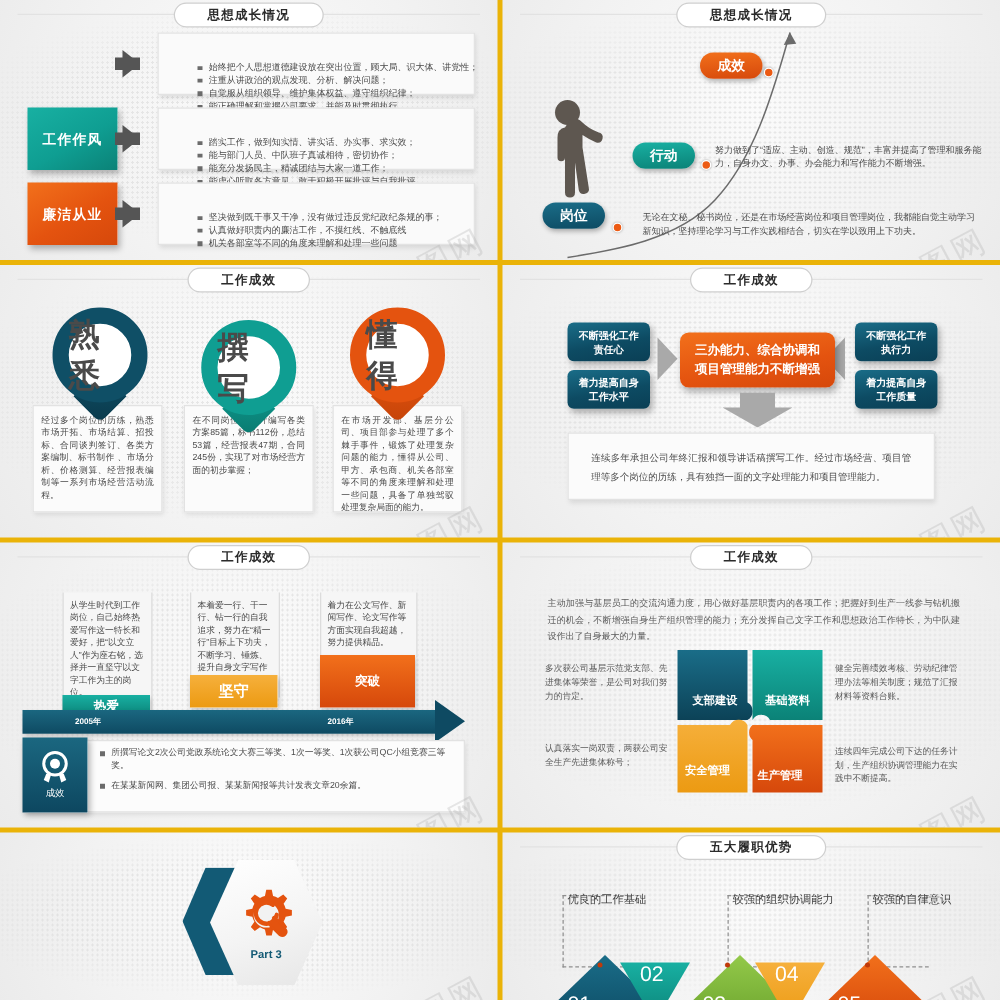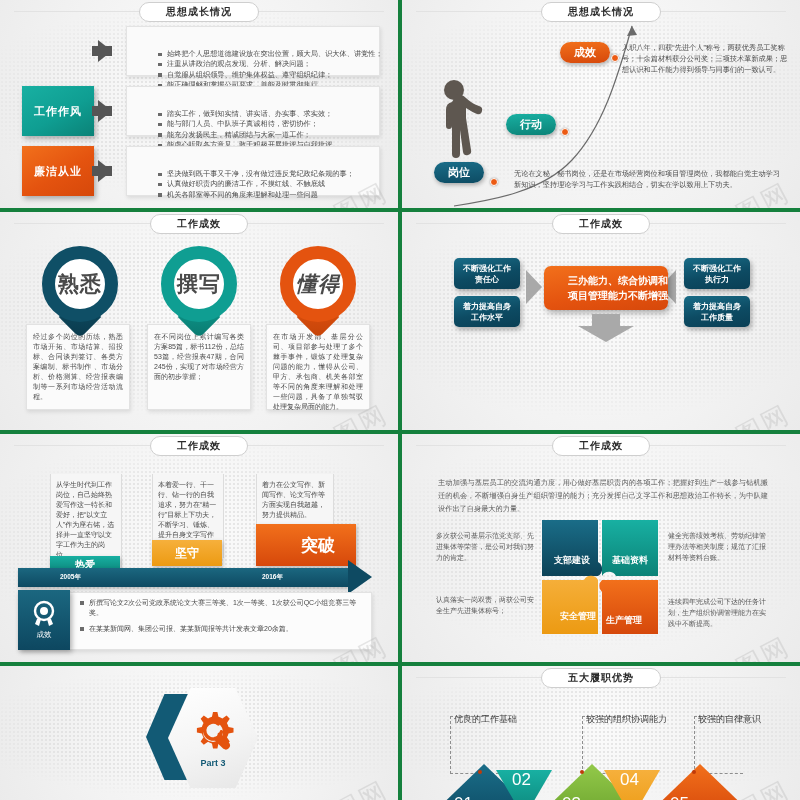--- a/index.html
+++ b/index.html
@@ -7,21 +7,21 @@
     width:800px;height:800px;overflow:hidden;
     background:#dcdcdc;
     font-family:"Liberation Sans","DejaVu Sans",sans-serif;
   }
   .grid{
     position:relative;width:800px;height:800px;
     display:grid;
     grid-template-columns:398px 398px;
     grid-template-rows:208px 218px 228px 140px;
     gap:4px;
-    background:#15803d;
+    background:#eab308;
     border-radius:25px;
   }
   .slide{
     position:relative;overflow:hidden;
     background:
       radial-gradient(circle at 50% 40%, #fbfbfb 0%, #f2f2f2 60%, #ebebeb 100%);
   }
   
   .slide::before{
     content:"";position:absolute;inset:0;
@@ -103,40 +103,40 @@
     width:76px;height:76px;border-radius:50%;
     display:flex;align-items:center;justify-content:center;
     box-sizing:border-box;border:13px solid #000;background:#fff;
     position:relative;z-index:2;
   }
   .pin .tip{
     position:absolute;left:50%;top:56px;transform:translateX(-50%) rotate(45deg);
     width:30px;height:30px;z-index:1;border-radius:0 0 6px 0;
   }
   .pin .ring span{
-    font-size:21px;font-weight:bold;color:#4a4a4a;letter-spacing:1px;
+    font-size:25px;font-weight:bold;color:#4a4a4a;letter-spacing:1px;
   }
   .pcard{
     position:absolute;width:104px;
     background:#fbfbfb;border:1px solid #e2e2e2;
     box-shadow:1px 2px 4px rgba(0,0,0,.10);
     font-size:7px;color:#4a4a4a;line-height:10px;
     padding:7px 6px;box-sizing:border-box;text-align:justify;
   }
   
   .s4box{
     position:absolute;width:66px;height:31px;border-radius:5px;
     display:flex;align-items:center;justify-content:center;text-align:center;
     color:#fff;font-size:8px;font-weight:bold;line-height:11px;
     box-shadow:2px 3px 5px rgba(0,0,0,.28);
     background:linear-gradient(170deg,#1a6d88 0%,#0d4b63 55%,#0a3f55 100%);
   }
   .s4center{
     position:absolute;left:154px;top:264px;width:124px;height:44px;border-radius:7px;
-    display:flex;align-items:center;justify-content:flex-end;text-align:center;
+    display:flex;align-items:center;justify-content:center;text-align:center;
     color:#fff;font-size:10px;font-weight:bold;line-height:15px;
     background:linear-gradient(170deg,#f2701b 0%,#e4530f 60%,#d6480b 100%);
     box-shadow:2px 3px 6px rgba(0,0,0,.30);
   }
   .s4note{
     position:absolute;left:52px;right:52px;top:330px;height:58px;
     background:#fbfbfb;border:1px solid #e2e2e2;box-shadow:1px 2px 4px rgba(0,0,0,.10);
     font-size:7.6px;color:#4a4a4a;line-height:15px;
     padding:12px 18px;box-sizing:border-box;text-align:justify;
   }
@@ -217,52 +217,52 @@
     <div class="s2tag" style="left:32px;top:162px;background:linear-gradient(175deg,#1a6d88,#0d4b63);">
       <span>岗位</span>
     </div>
     <div class="s2dot" style="left:88px;top:178px"></div>
     <div class="s2txt" style="left:112px;top:168px;width:272px;">无论在文秘、秘书岗位，还是在市场经营岗位和项目管理岗位，我都能自觉主动学习新知识，坚持理论学习与工作实践相结合，切实在学以致用上下功夫。</div>
 
     <div class="s2tag" style="left:104px;top:114px;background:linear-gradient(175deg,#18b0a2,#0b8277);">
       <span>行动</span>
     </div>
     <div class="s2dot" style="left:159px;top:128px"></div>
+    <div class="s2txt" style="left:170px;top:114px;width:216px;">努力做到了“适应、主动、创造、规范”，丰富并提高了管理和服务能力，自身办文、办事、办会能力和写作能力不断增强。</div>
 
     <div class="s2tag" style="left:158px;top:42px;background:linear-gradient(175deg,#f2701b,#d6480b);">
       <span>成效</span>
     </div>
     <div class="s2dot" style="left:209px;top:54px"></div>
-    <div class="s2txt" style="left:220px;top:42px;width:166px;">入职八年，四获“先进个人”称号，两获优秀员工奖称号；十余篇材料获分公司奖；三项技术革新成果；思想认识和工作能力得到领导与同事们的一致认可。</div>
     <div class="wm">千图网</div>
   </div>
 
   <div class="slide">
     <div class="hline"></div>
     <div class="pill">工作成效</div>
 
     <div class="pin" style="left:42px;top:34px">
       <div class="tip" style="background:linear-gradient(135deg,#0f4f66,#0a3a4c)"></div>
       <div class="ring" style="border-color:#0f4f66;background:#fff;">
         <span>熟悉</span>
       </div>
     </div>
     <div class="pcard" style="left:26px;top:112px;height:86px;">经过多个岗位的历练，熟悉市场开拓、市场结算、招投标、合同谈判签订、各类方案编制、标书制作 、市场分析、价格测算、经营报表编制等一系列市场经营活动流程。</div>
 
-    <div class="pin" style="left:161px;top:34px">
+    <div class="pin" style="left:161px;top:44px">
       <div class="tip" style="background:linear-gradient(135deg,#0f9e92,#0a7a70)"></div>
       <div class="ring" style="border-color:#0f9e92;background:#fff;">
         <span>撰写</span>
       </div>
     </div>
     <div class="pcard" style="left:147px;top:112px;height:86px;">在不同岗位上累计编写各类方案85篇，标书112份，总结53篇，经营报表47期，合同245份，实现了对市场经营方面的初步掌握；</div>
 
     <div class="pin" style="left:280px;top:34px">
       <div class="tip" style="background:linear-gradient(135deg,#e4530f,#c54409)"></div>
-      <div class="ring" style="border-color:#e4530f;background:#fff;font-style:italic;">
+      <div class="ring" style="border-color:#e4530f;background:#fff;">
         <span>懂得</span>
       </div>
     </div>
     <div class="pcard" style="left:266px;top:112px;height:86px;">在市场开发部、基层分公司、项目部参与处理了多个棘手事件，锻炼了处理复杂问题的能力，懂得从公司、甲方、承包商、机关各部室等不同的角度来理解和处理一些问题，具备了单独驾驭处理复杂局面的能力。</div>
     <div class="wm">千图网</div>
   </div>
 
   <div class="slide">
     <div class="hline"></div>
     <div class="pill">工作成效</div>
@@ -300,20 +300,21 @@
       <div>
         <div>三办能力、综合协调和</div>
         <div>项目管理能力不断增强</div>
       </div>
     </div>
 
     <svg style="position:absolute;left:176px;top:102px;width:56px;height:28px">
       <polygon points="14,0 42,0 42,12 56,12 28,28 0,12 14,12" fill="#a9a9a9"></polygon>
     </svg>
 
+    <div class="s4note" style="left:52px;right:52px;top:134px;height:54px;">连续多年承担公司年终汇报和领导讲话稿撰写工作。经过市场经营、项目管理等多个岗位的历练，具有独挡一面的文字处理能力和项目管理能力。</div>
     <div class="wm">千图网</div>
   </div>
 
   <div class="slide">
     <div class="hline"></div>
     <div class="pill">工作成效</div>
 
     <div style="position:absolute;left:50px;top:40px;width:70px;height:100px;background:#f6f6f6;border-left:1px solid #dcdcdc;border-right:1px solid #dcdcdc;">
       <div class="tltxt">从学生时代到工作岗位，自己始终热爱写作这一特长和爱好，把“以文立人”作为座右铭，选择并一直坚守以文字工作为主的岗位。</div>
     </div>
@@ -324,21 +325,21 @@
     <div style="position:absolute;left:152px;top:40px;width:70px;height:84px;background:#f6f6f6;border-left:1px solid #dcdcdc;border-right:1px solid #dcdcdc;">
       <div class="tltxt">本着爱一行、干一行、钻一行的自我追求，努力在“精一行”目标上下功夫，不断学习、锤炼、提升自身文字写作能力。</div>
     </div>
     <div class="tllabel" style="left:152px;top:106px;height:26px;font-size:12px;background:linear-gradient(180deg,#f6b03c,#ec9a12);">
       <span>坚守</span>
     </div>
 
     <div style="position:absolute;left:256px;top:40px;width:76px;height:52px;background:#f6f6f6;border-left:1px solid #dcdcdc;border-right:1px solid #dcdcdc;">
       <div class="tltxt">着力在公文写作、新闻写作、论文写作等方面实现自我超越，努力提供精品。</div>
     </div>
-    <div class="tllabel" style="left:256px;top:90px;width:76px;height:42px;font-size:17px;background:linear-gradient(180deg,#f2701b,#d6480b);padding-left:24px;">
+    <div class="tllabel" style="left:256px;top:90px;width:76px;height:42px;font-size:10px;background:linear-gradient(180deg,#f2701b,#d6480b);">
       <span>突破</span>
     </div>
 
     <div style="position:absolute;left:18px;top:134px;width:330px;height:19px;background:linear-gradient(180deg,#1b6780 0%,#0e4a62 100%);box-shadow:1px 2px 4px rgba(0,0,0,.22);">
       <span style="position:absolute;left:42px;top:5px;font-size:6.5px;color:#fff;font-weight:bold;">2005年</span>
       <span style="position:absolute;left:244px;top:5px;font-size:6.5px;color:#fff;font-weight:bold;">2016年</span>
     </div>
     <div style="position:absolute;left:348px;top:126px;width:0;height:0;border-top:17px solid transparent;border-bottom:17px solid transparent;border-left:24px solid #0e4a62;"></div>
 
     <div style="position:absolute;left:18px;right:26px;top:158px;height:56px;background:#fcfcfc;border:1px solid #e2e2e2;box-shadow:1px 2px 4px rgba(0,0,0,.10);"></div>
@@ -392,21 +393,21 @@
               <stop offset="1" stop-color="#d6480b"></stop>
             </linearGradient>
         </defs>
         <path d="M2 2 H58 V44 a8 8 0 0 1 0 14 V58 H2 Z" fill="url(#pg1)"></path>
         <path d="M62 2 H118 V58 H76 a8 8 0 0 0 -14 0 V2 Z" fill="url(#pg2)"></path>
         <path d="M2 62 H44 a8 8 0 0 1 14 0 H58 V116 H2 Z" fill="url(#pg3)"></path>
         <path d="M62 62 H118 V116 H62 V74 a8 8 0 0 1 0 -12 Z" fill="url(#pg4)"></path>
       </svg>
       <span style="position:absolute;left:8px;top:36px;width:48px;text-align:center;color:#fff;font-size:9px;font-weight:bold;">支部建设</span>
       <span style="position:absolute;left:66px;top:36px;width:48px;text-align:center;color:#fff;font-size:9px;font-weight:bold;">基础资料</span>
-      <span style="position:absolute;left:8px;top:92px;width:48px;text-align:right;color:#fff;font-size:9px;font-weight:bold;">安全管理</span>
+      <span style="position:absolute;left:8px;top:92px;width:48px;text-align:left;color:#fff;font-size:9px;font-weight:bold;">安全管理</span>
       <span style="position:absolute;left:66px;top:96px;width:48px;text-align:left;color:#fff;font-size:9px;font-weight:bold;">生产管理</span>
     </div>
 
     <div style="position:absolute;left:34px;top:96px;width:98px;font-size:7px;color:#5a5a5a;line-height:11px;">多次获公司基层示范党支部、先进集体等荣誉，是公司对我们努力的肯定。</div>
     <div style="position:absolute;left:266px;top:96px;width:98px;font-size:7px;color:#5a5a5a;line-height:11px;">健全完善绩效考核、劳动纪律管理办法等相关制度；规范了汇报材料等资料台账。</div>
     <div style="position:absolute;left:34px;top:160px;width:98px;font-size:7px;color:#5a5a5a;line-height:11px;">认真落实一岗双责，两获公司安全生产先进集体称号；</div>
     <div style="position:absolute;left:266px;top:162px;width:98px;font-size:7px;color:#5a5a5a;line-height:11px;">连续四年完成公司下达的任务计划，生产组织协调管理能力在实践中不断提高。</div>
     <div class="wm">千图网</div>
   </div>
 

